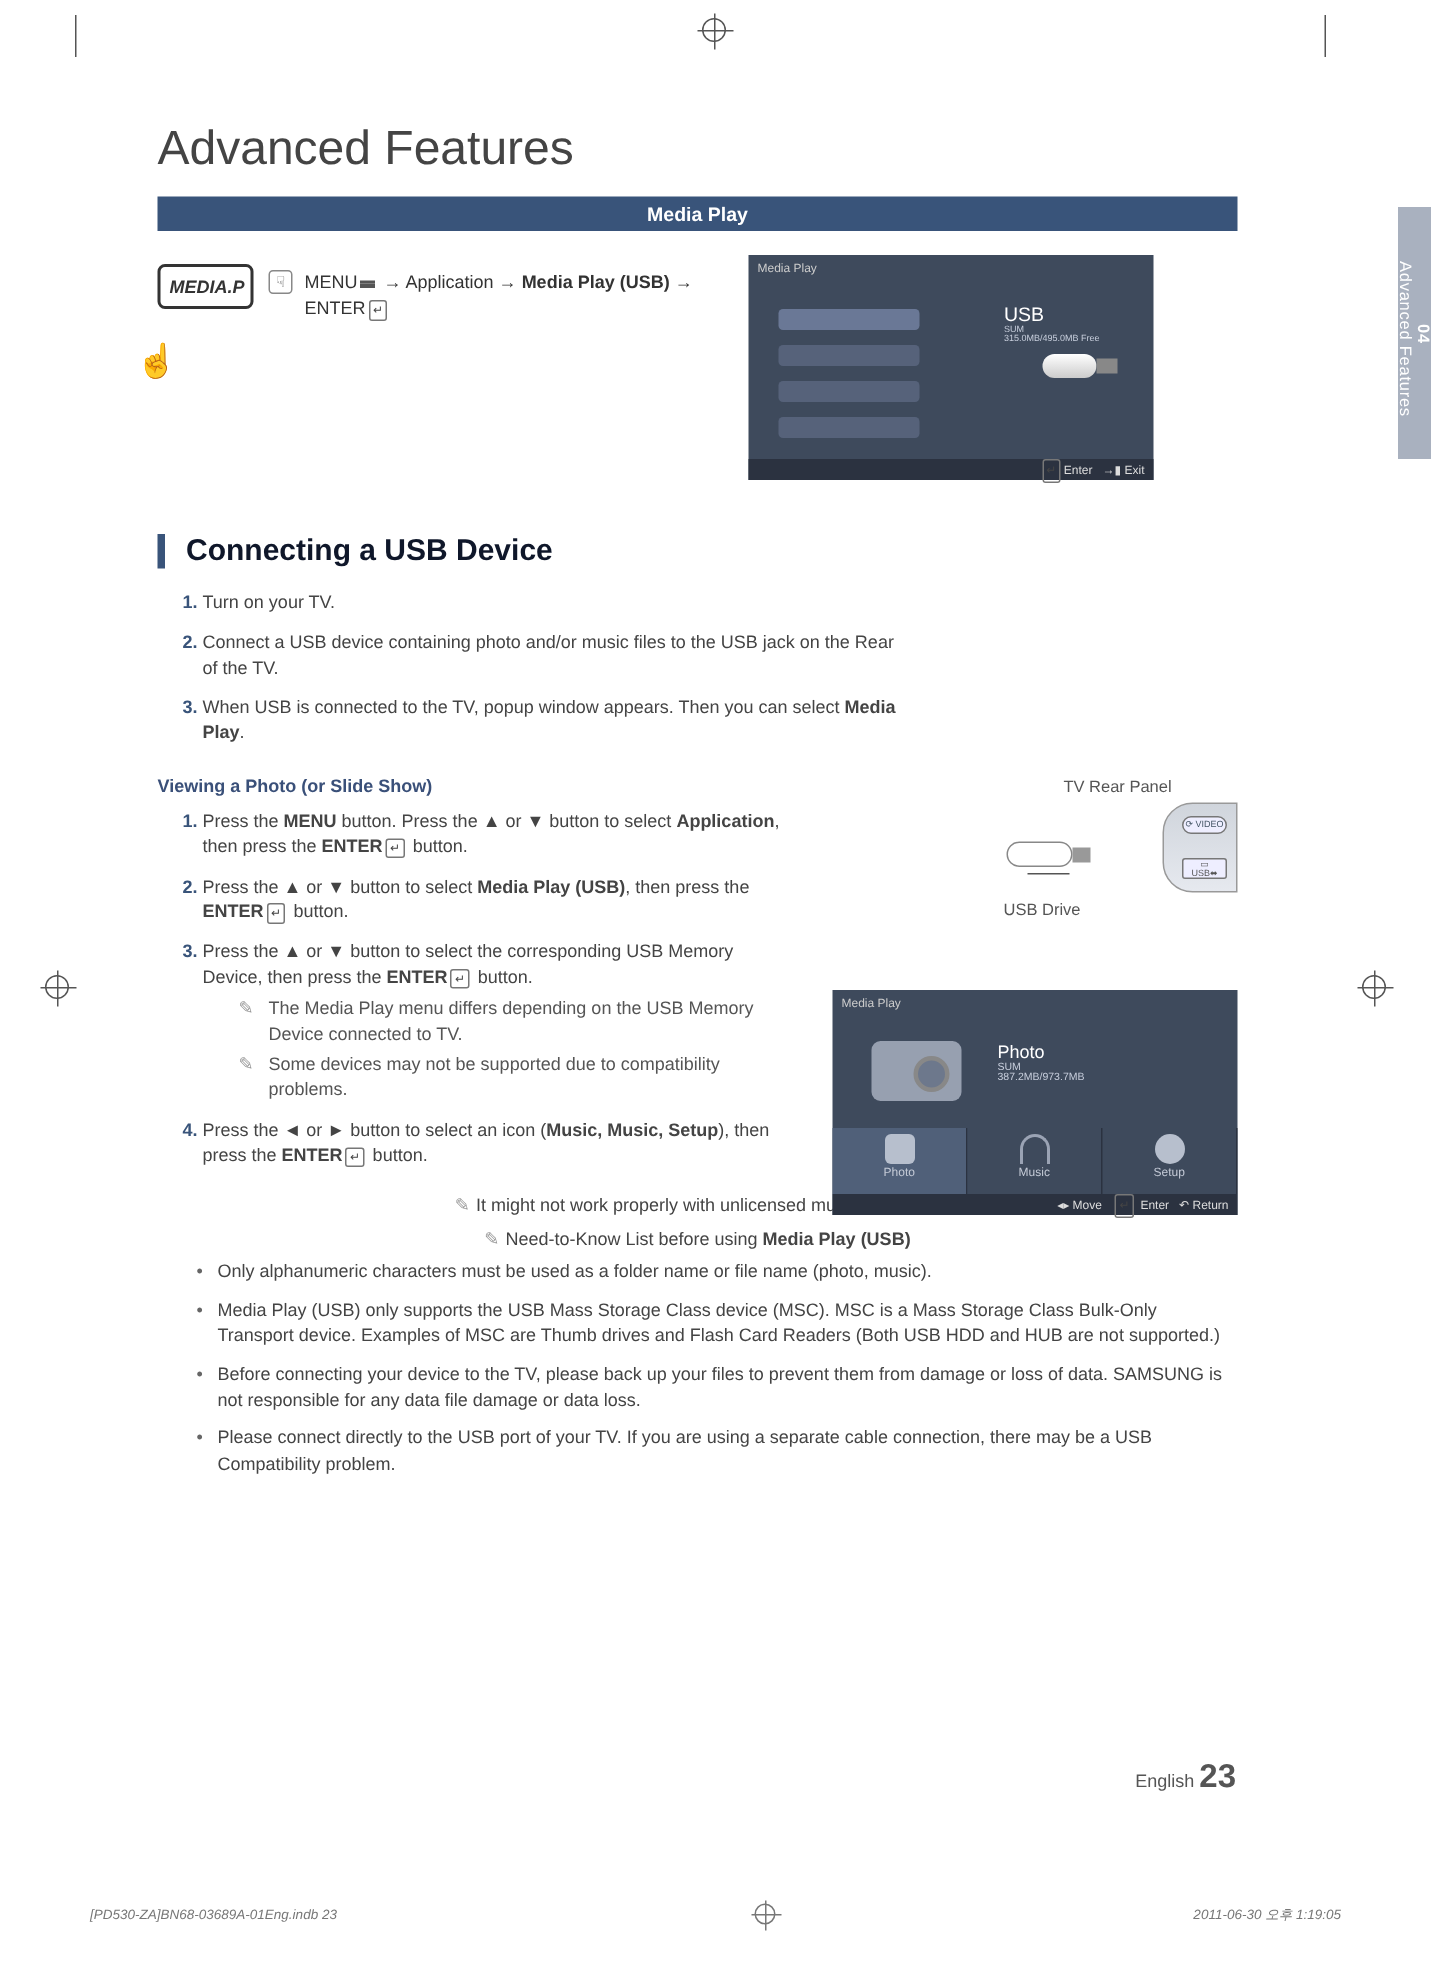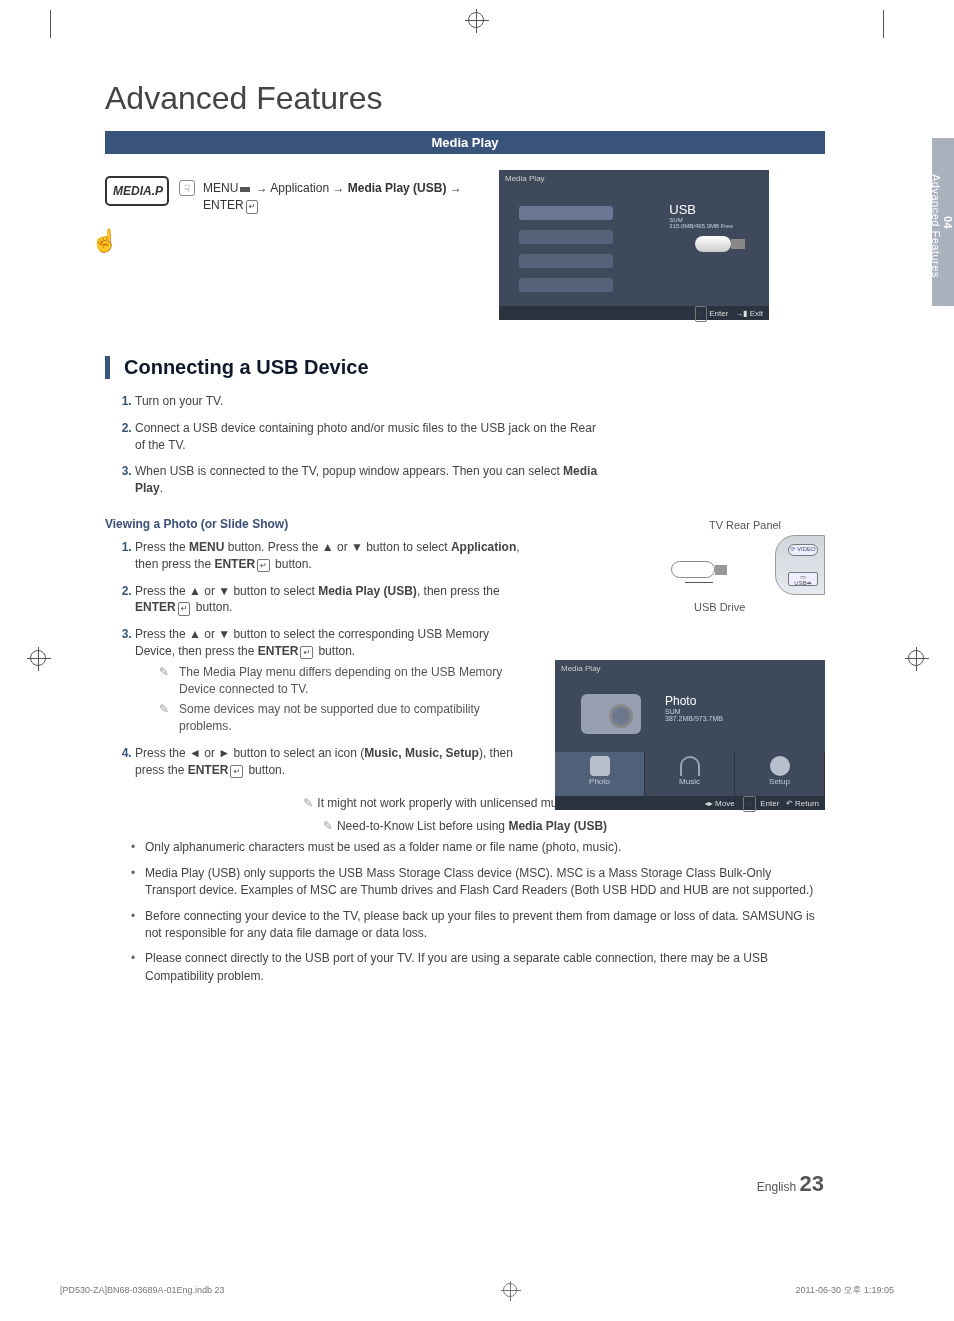--- a/index.html
+++ b/index.html
@@ -364,28 +364,29 @@
     right: 130px;
     font-size: 12px;
     color: #555;
   }
   .footer-line .pg {
     font-size: 22px;
     font-weight: bold;
   }
   .print-footer {
     position: absolute;
-    bottom: 24px;
+    bottom: 38px;
     left: 60px;
     right: 60px;
     display: flex;
     justify-content: space-between;
     font-size: 9px;
     color: #777;
     align-items: center;
+    font-style: italic;
   }
   .reg-target, .reg-t2, .reg-t3 {
     position:absolute;
     width:16px; height:16px;
     border:1px solid #555;
     border-radius:50%;
   }
   .reg-target::before, .reg-target::after,
   .reg-t2::before, .reg-t2::after,
   .reg-t3::before, .reg-t3::after {
@@ -476,21 +477,21 @@
 
   <div class="rear-panel-wrap">
     <div>TV Rear Panel</div>
     <div class="rear-panel">
       <div style="position:absolute;top:8px;right:6px;width:30px;height:12px;border:1px solid #777;border-radius:6px;background:#eef;font-size:6px;color:#456;text-align:center;">⟳ VIDEO</div>
       <div style="position:absolute;bottom:8px;right:6px;width:30px;height:14px;border:1px solid #777;border-radius:2px;background:#eef;font-size:6px;text-align:center;line-height:6px;padding-top:1px;">▭<br><span>USB</span>⬌</div>
     </div>
     <div class="usb-drive">
       <span class="body"></span><span class="plug"></span><span class="line"></span>
     </div>
-    <div style="position:absolute;top:82px;left:29px;text-align:center;">USB Drive</div>
+    <div style="position:absolute;top:82px;left:4px;text-align:center;">USB Drive</div>
   </div>
 
 
   <div class="sub-hdr">Viewing a Photo (or Slide Show)</div>
 
   <ol class="steps" style="max-width:420px;">
     <li>
       <span>Press the </span><b>MENU</b><span> button. Press the ▲ or ▼ button to select </span><b>Application</b><span>, then press the </span><b>ENTER</b><span class="enter-icon">↵</span><span> button.</span>
     </li>
     <li>

